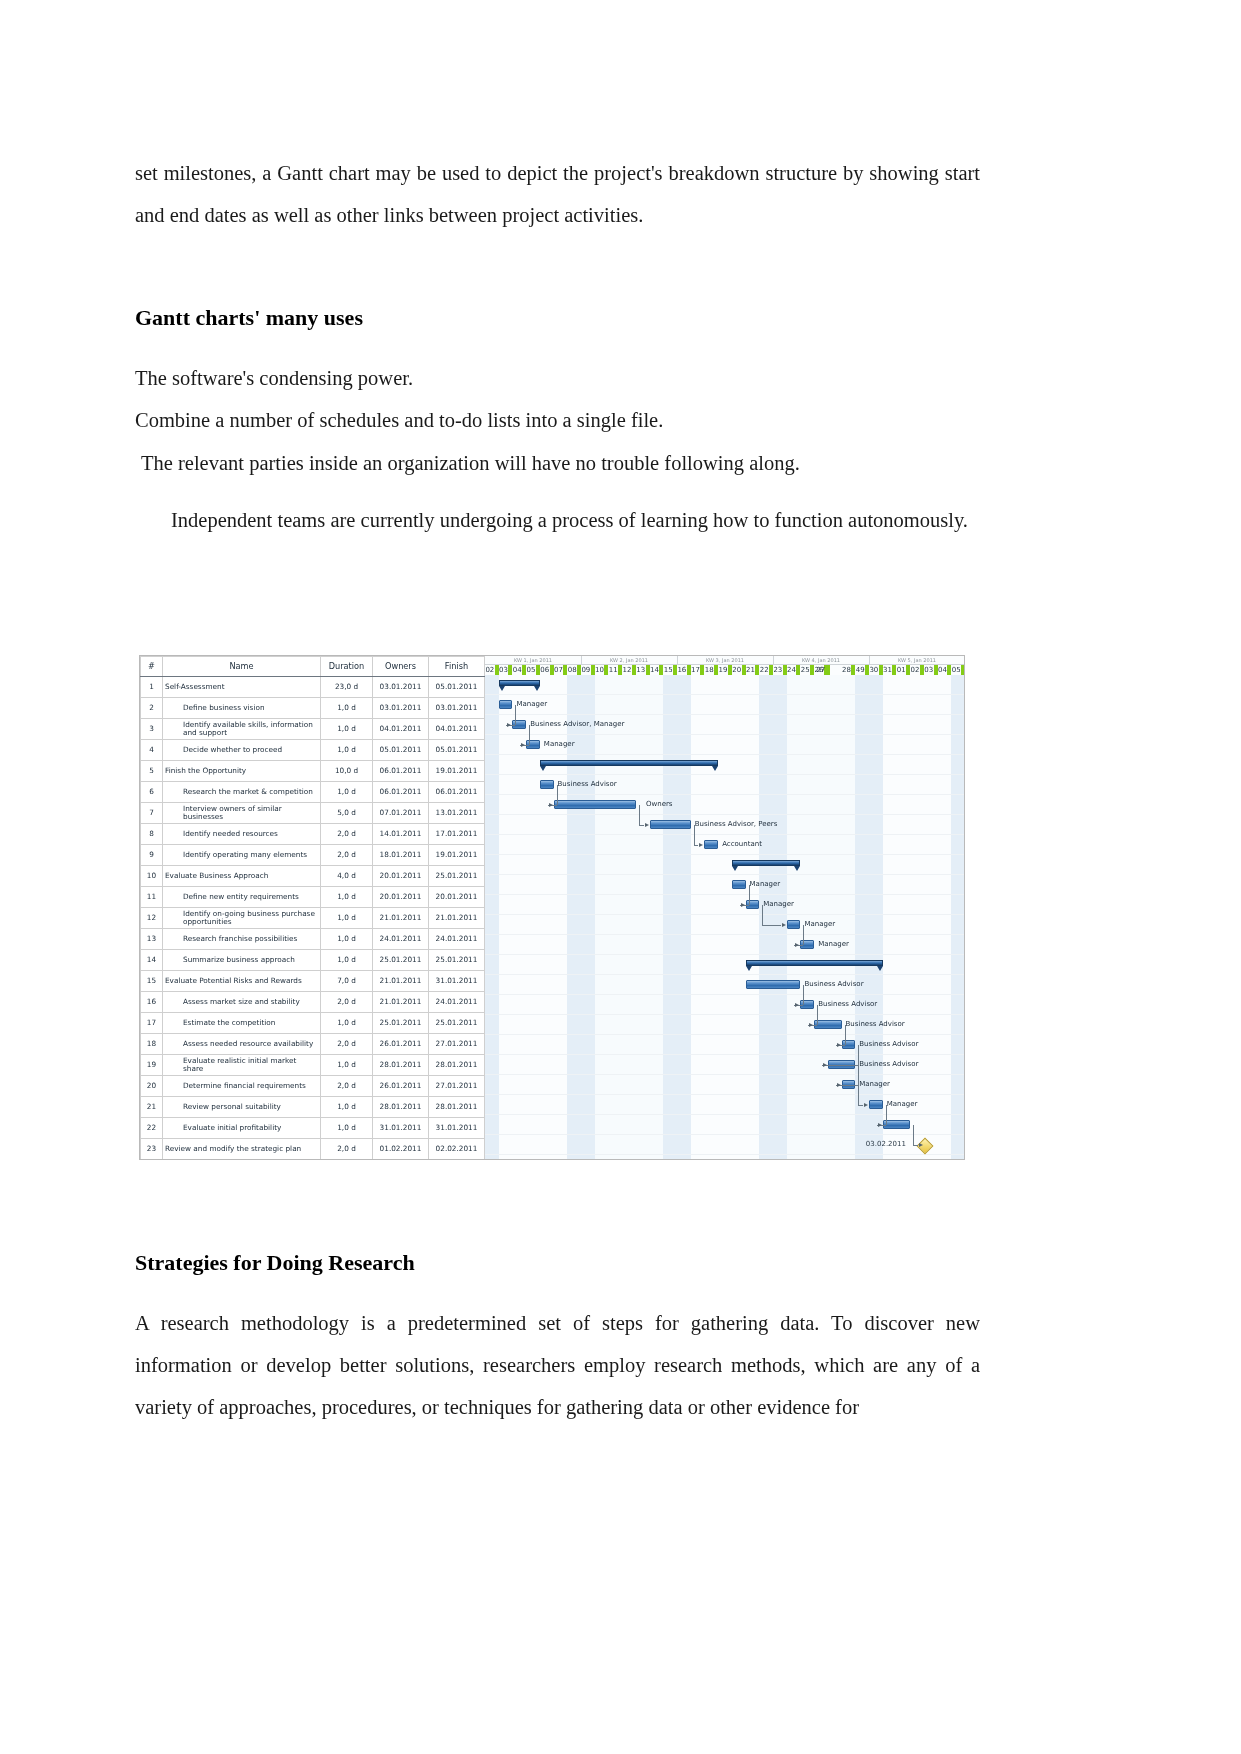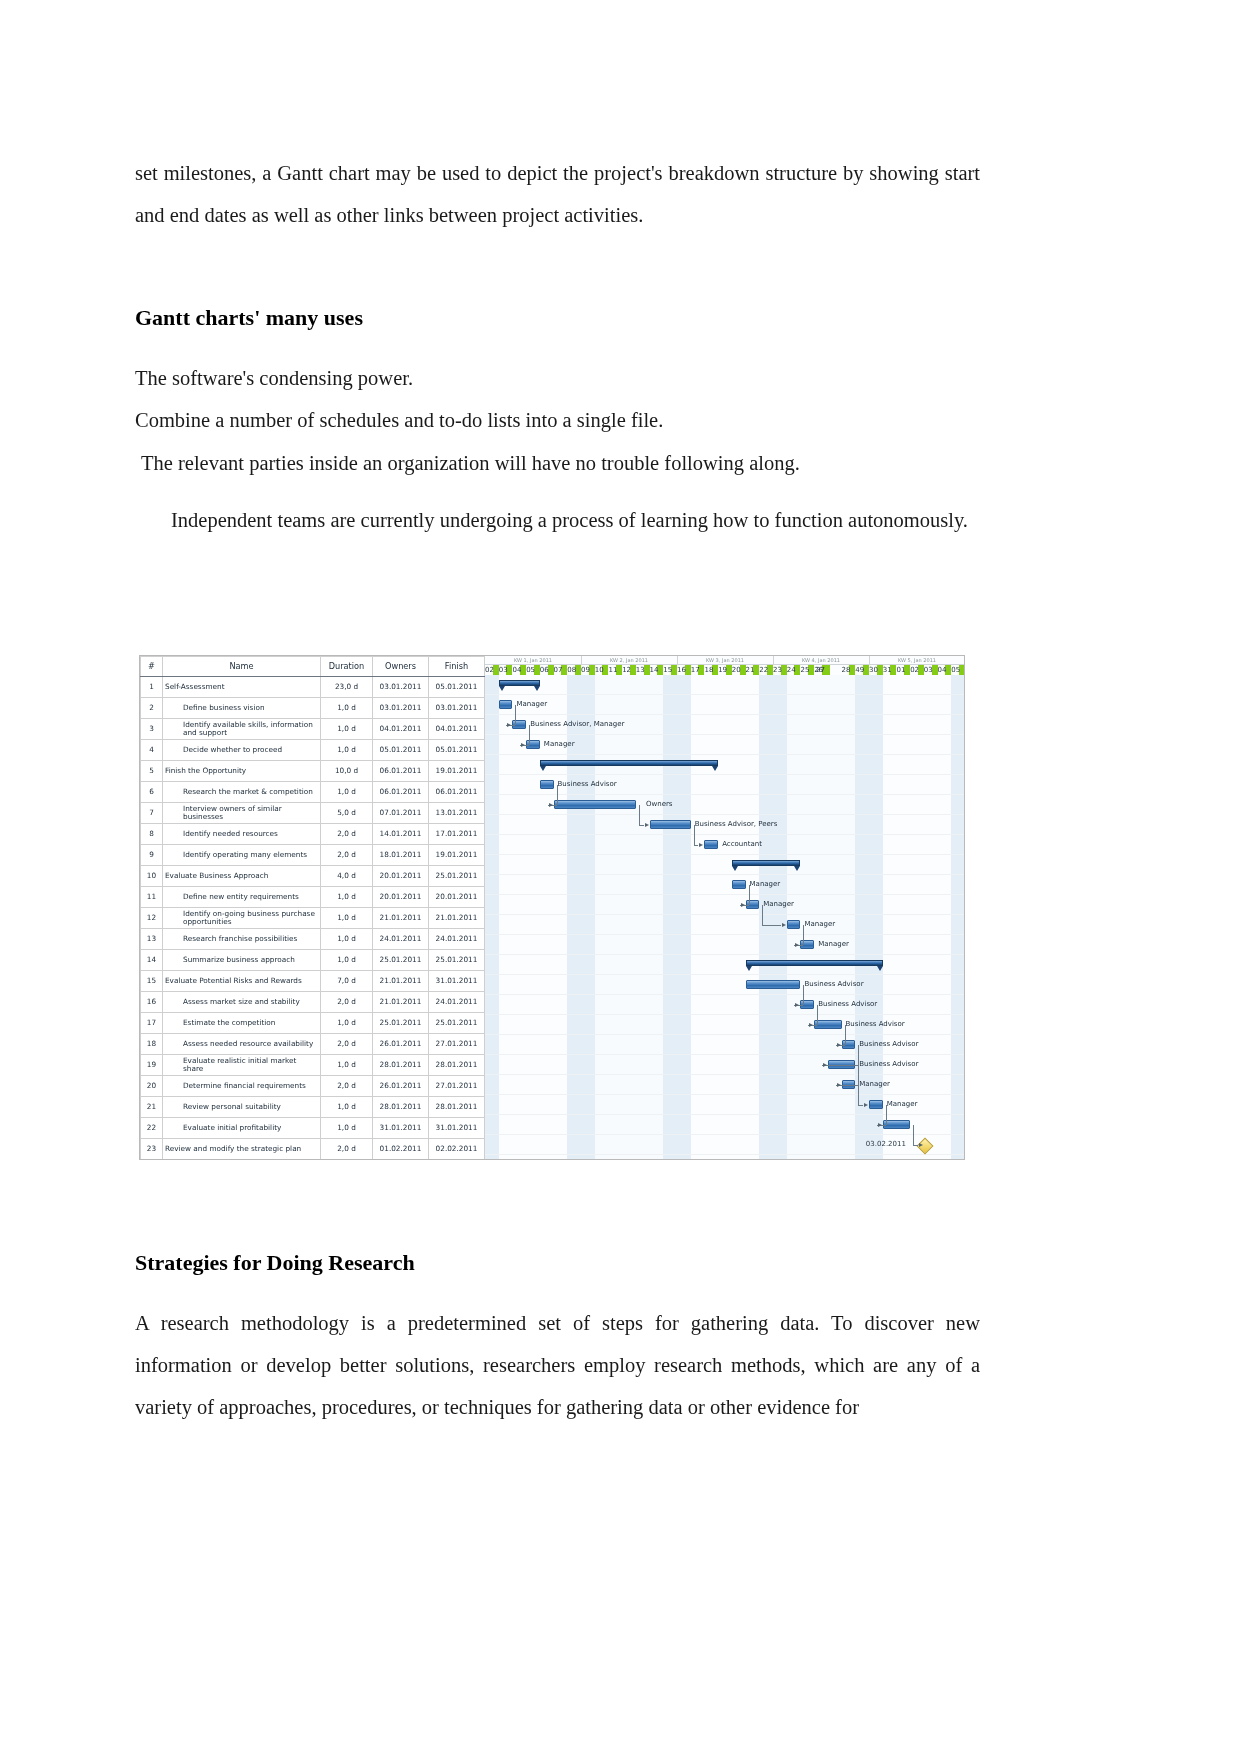--- a/index.html
+++ b/index.html
@@ -78,21 +78,21 @@
   .tl-months { height:8px; position:relative; border-bottom:1px solid #cfd4d8; }
   .tl-months .m {
     position:absolute; top:0; height:8px;
     border-right:1px solid #cfd4d8;
     font-size:5px; color:#8d949b; text-align:center; line-height:8px;
     overflow:hidden; white-space:nowrap;
   }
   .tl-days { height:11px; position:relative; border-bottom:1.3px solid #6d7680; }
   .tl-days .d {
     position:absolute; top:0; height:11px;
-    border-right:6px solid #84cc16;
+    border-right:4px solid #84cc16;
     font-size:7px; color:#2b3a47; text-align:center; line-height:11px;
     box-sizing:border-box;
   }
   .chart-body { position:absolute; left:0; right:0; top:19px; bottom:0; }
   .colstripe { position:absolute; top:0; bottom:0; }
   .rowline { position:absolute; left:0; right:0; height:1px; background:#eef2f5; }
 
   .bar {
     position:absolute; height:9px;
     background:linear-gradient(to bottom,#9cc0e4 0%,#5f95cf 28%,#2f6cae 65%,#4d87c4 100%);

